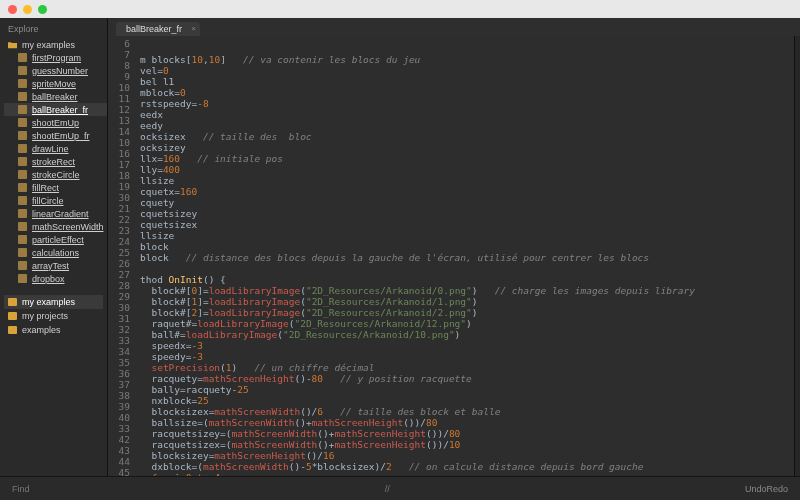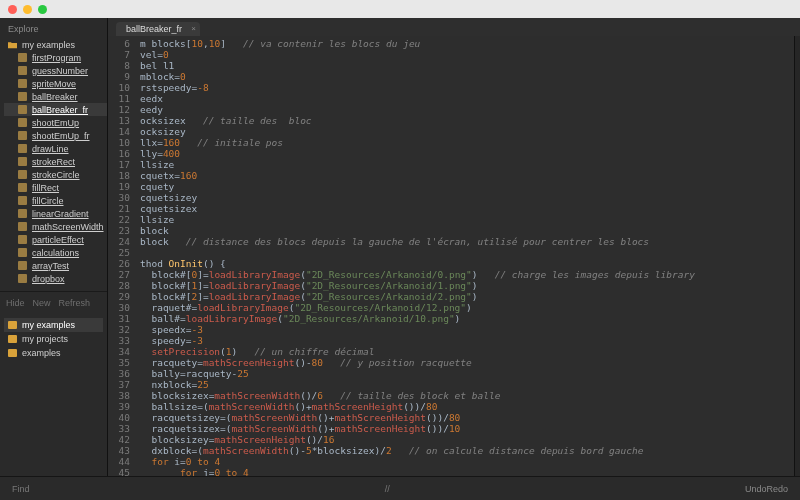--- a/index.html
+++ b/index.html
@@ -127,20 +127,21 @@
     user-select: none;
     width: 28px;
   }
   .gutter div { height: 11px; }
   .code {
     flex: 1;
     padding: 2px 0 2px 4px;
     color: #c9c9c9;
     white-space: pre;
     overflow: hidden;
+    margin-top: 16px;
   }
   .code .row { height: 11px; }
   .minimap {
     width: 6px;
     background: #262626;
     border-left: 1px solid #111;
   }
 
   
   .kw   { color: #cc7832; }      
@@ -259,25 +260,20 @@
         <div class="file">
           <span class="file-icon"></span>
           <span>arrayTest</span>
         </div>
         <div class="file">
           <span class="file-icon"></span>
           <span>dropbox</span>
         </div>
       </div>
 
-    <div class="side-actions">
-      <span>Hide</span>
-      <span>New</span>
-      <span>Refresh</span>
-    </div>
 
     <div class="proj-list" id="proj-list">
         <div class="proj-item selected">
           <span class="proj-icon"></span>
           <span>my examples</span>
         </div>
         <div class="proj-item">
           <span class="proj-icon"></span>
           <span>my projects</span>
         </div>

